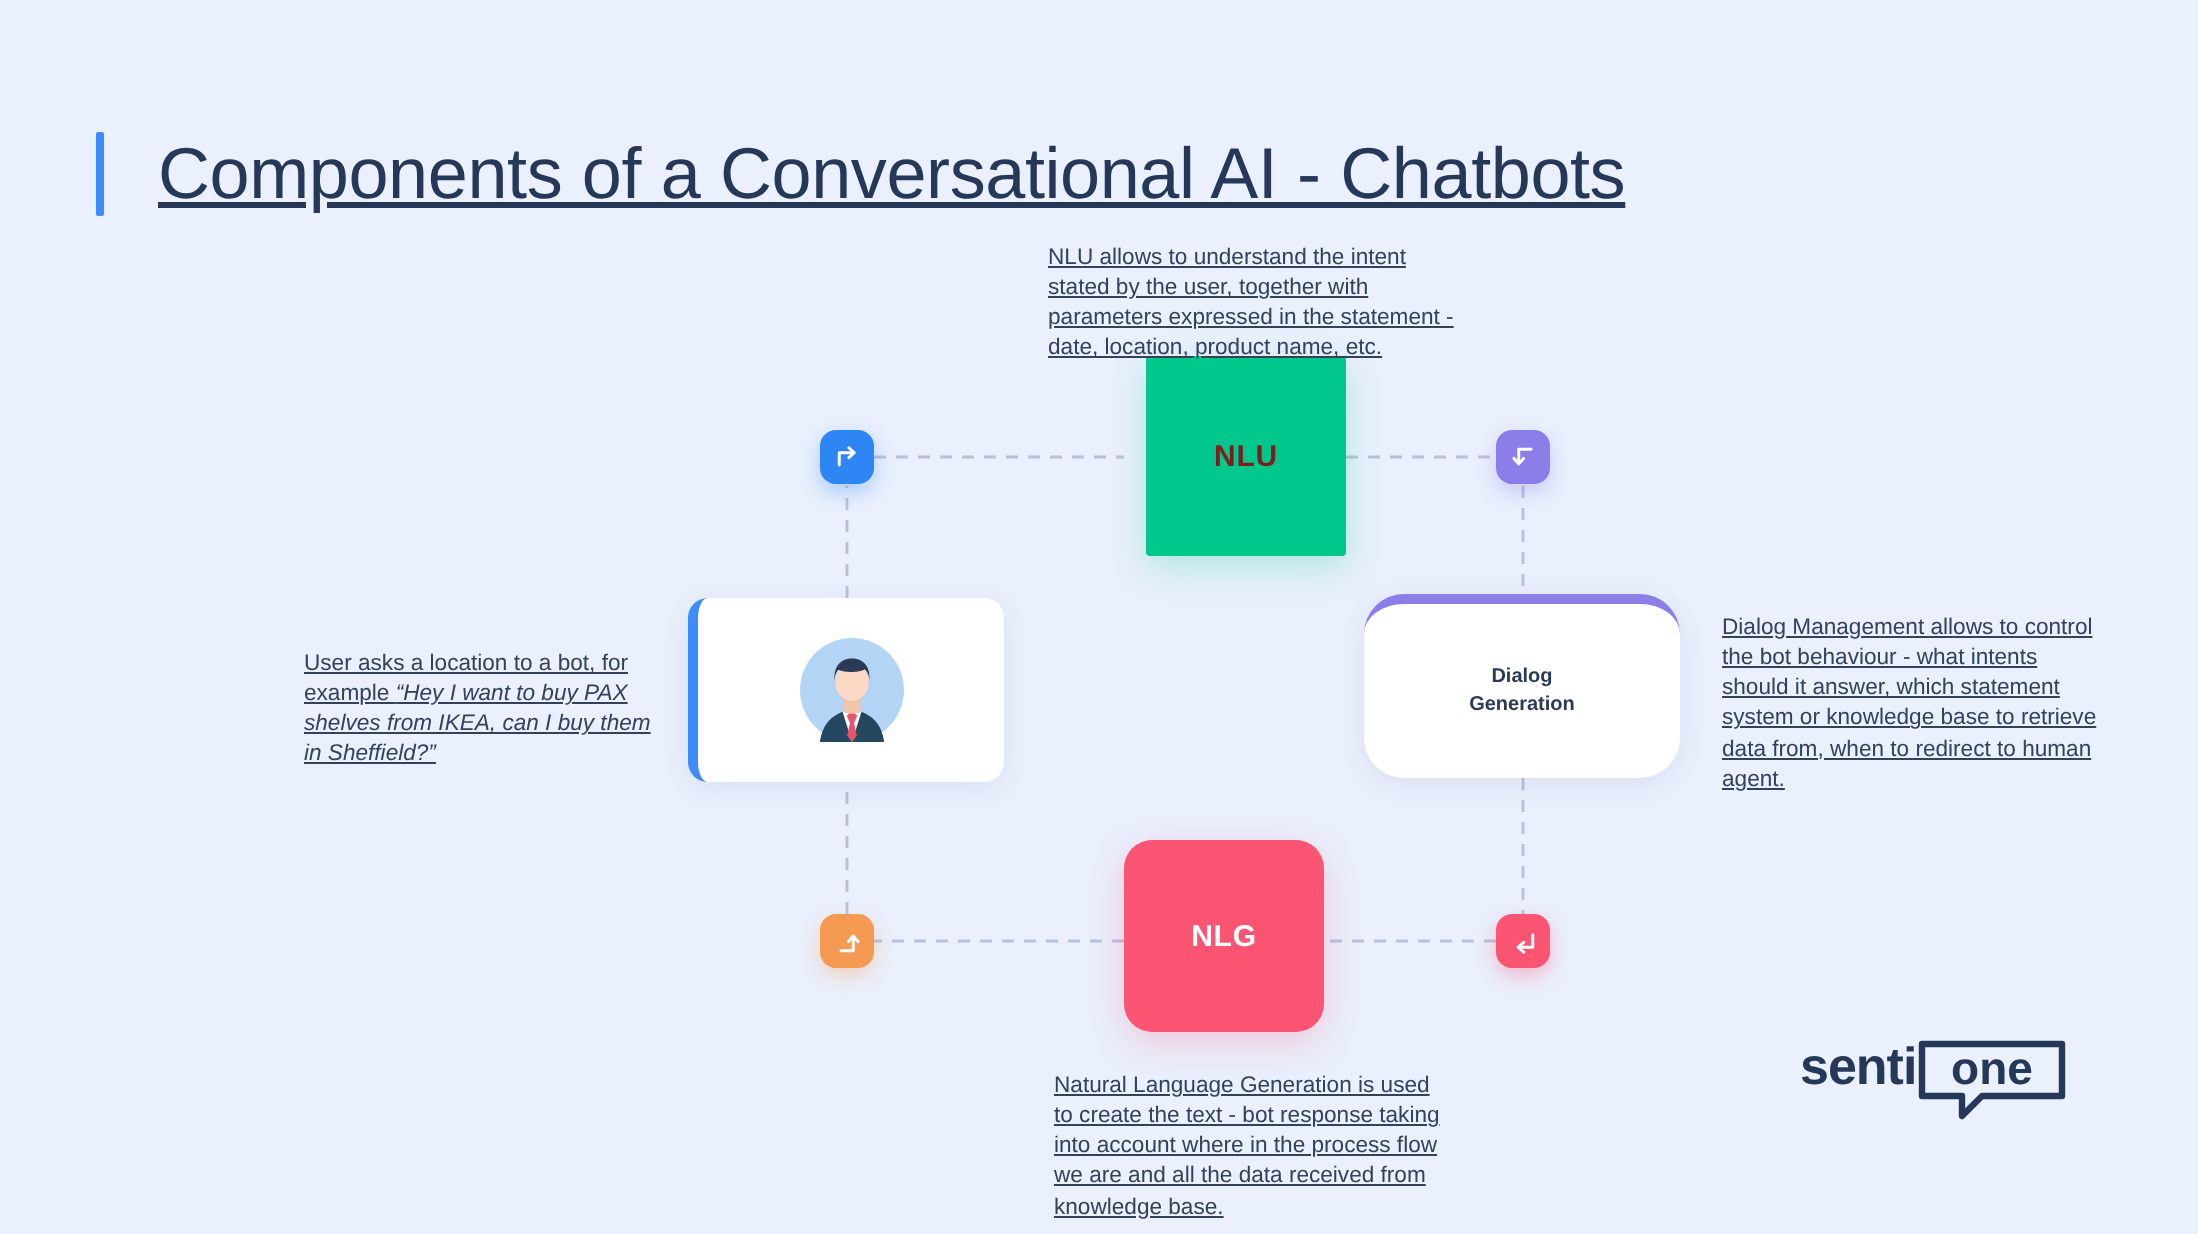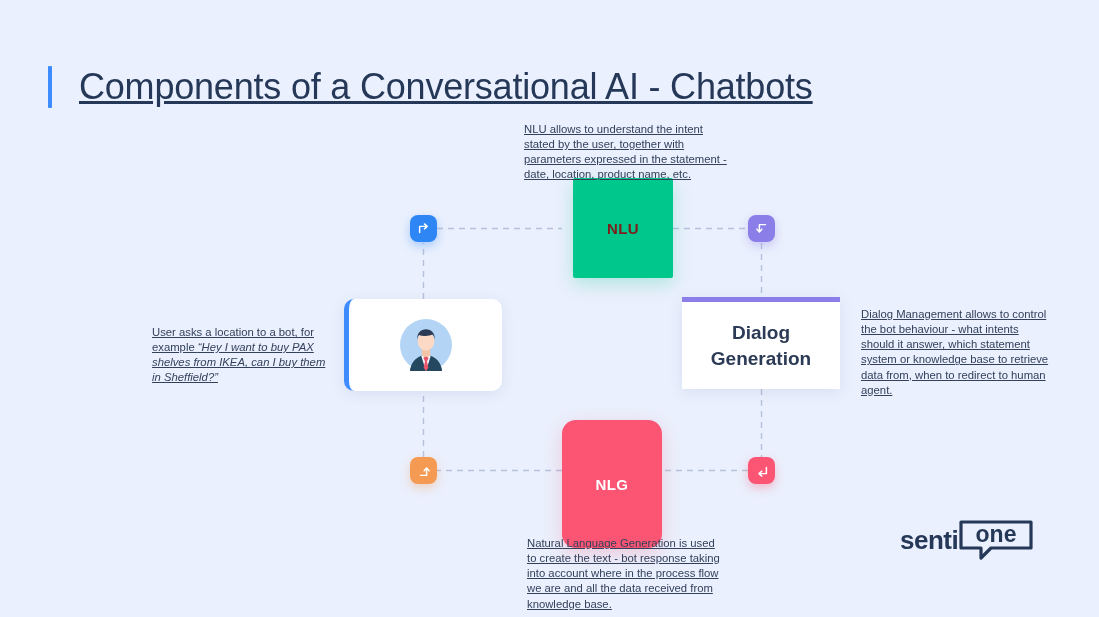--- a/index.html
+++ b/index.html
@@ -51,37 +51,37 @@
     border-radius:2px;
     color:#7f1d1d;
     font-size:15px; font-weight:700;
     letter-spacing:0.4px;
     box-shadow:0 6px 18px rgba(0,200,140,0.25);
     margin-left:11px;
   }
 
   #node-nlg {
     left:562px; top:420px;
-    width:100px; height:128px;
+    width:100px; height:96px;
     background:#fc5473;
     border-radius:14px;
     color:#ffffff;
     font-size:15px; font-weight:700;
     letter-spacing:0.4px;
     box-shadow:0 6px 18px rgba(252,84,115,0.25);
   }
 
   #node-dialog {
     left:682px; top:297px;
     width:158px; height:92px;
     background:#ffffff;
-    border-radius:0;
+    border-radius:20px;
     border-top:5px solid #8b7ee8;
     color:#2b3a55;
-    font-size:19px; font-weight:700;
+    font-size:10px; font-weight:700;
     line-height:1.35;
     box-shadow:0 3px 14px rgba(60,80,140,0.10);
   }
 
   #node-user {
     left:344px; top:299px;
     width:158px; height:92px;
     background:#ffffff;
     border-radius:10px;
     border-left:5px solid #3d8bfd;
@@ -115,21 +115,21 @@
   #note-nlu    { left:524px; top:122px; width:205px; }
   #note-dialog { left:861px; top:307px; width:190px; }
   #note-user   { left:152px; top:325px; width:180px; }
   #note-nlg    { left:527px; top:524px; width:200px;margin-top:12px; }
   .note em { font-style:italic; }
 
   
   #logo {
     position:absolute;
     left:900px; top:518px;
-    display:flex; align-items:center;
+    display:flex; 
   }
   #logo-text {
     font-size:26px; font-weight:700;
     color:#253858; letter-spacing:-0.5px;
   }
 </style>
 </head>
 <body>
 
 <div id="title-row">

